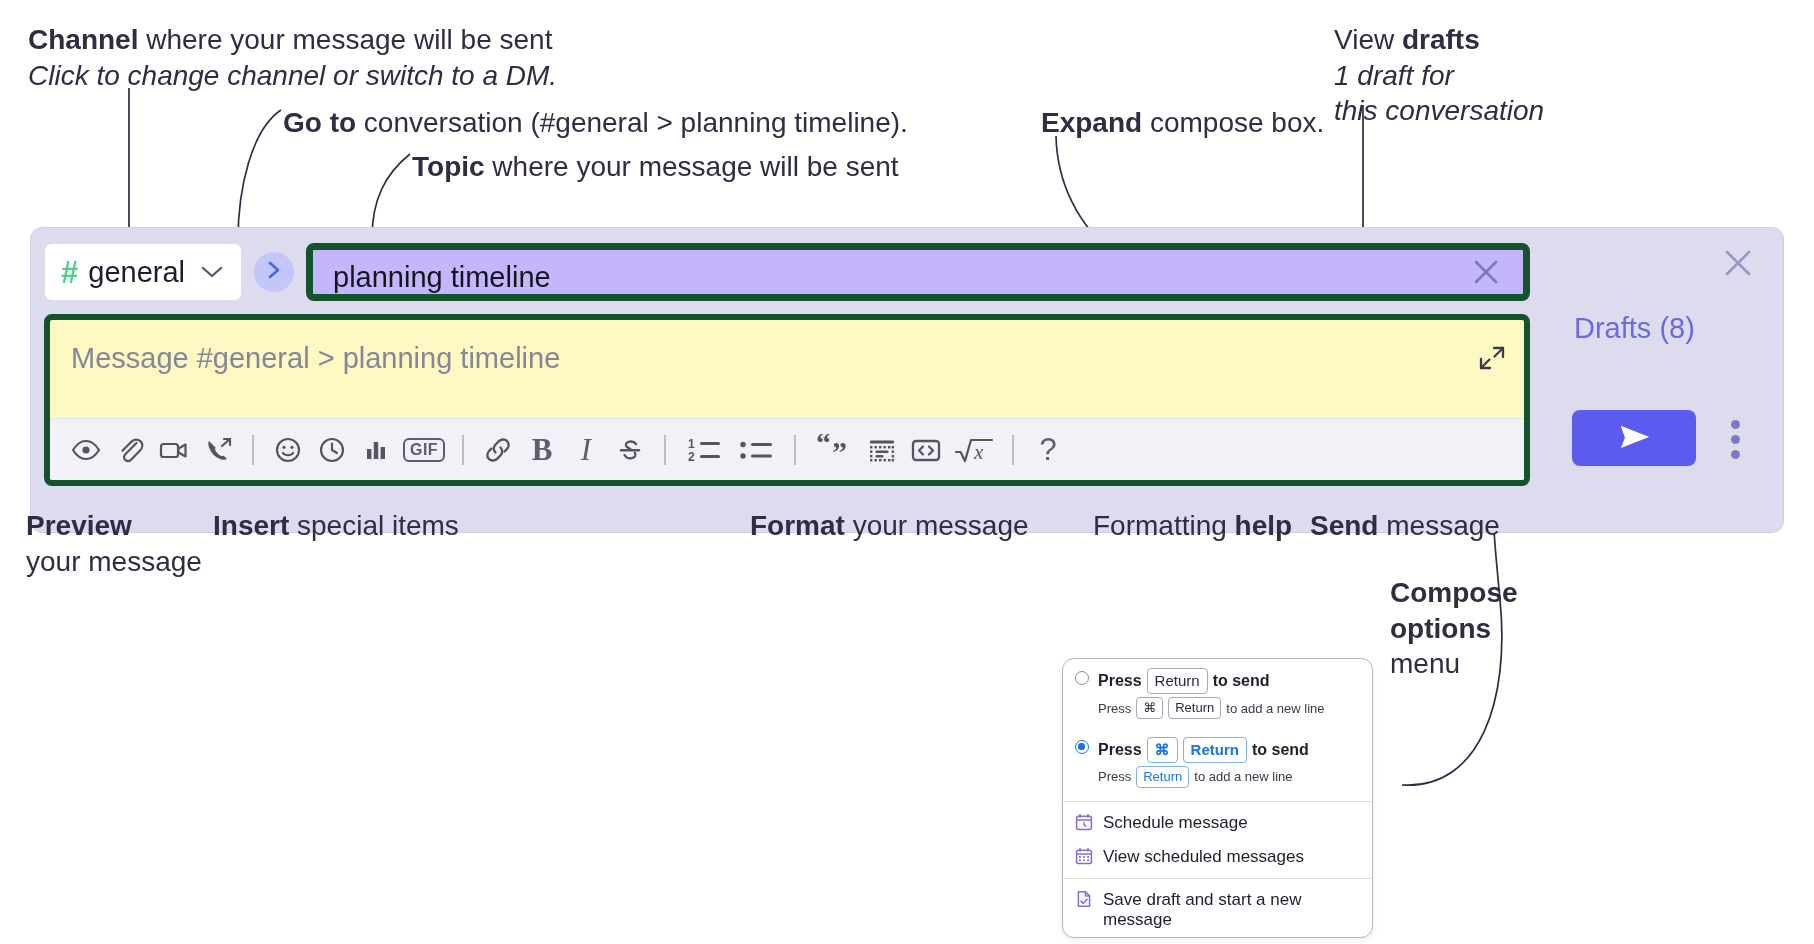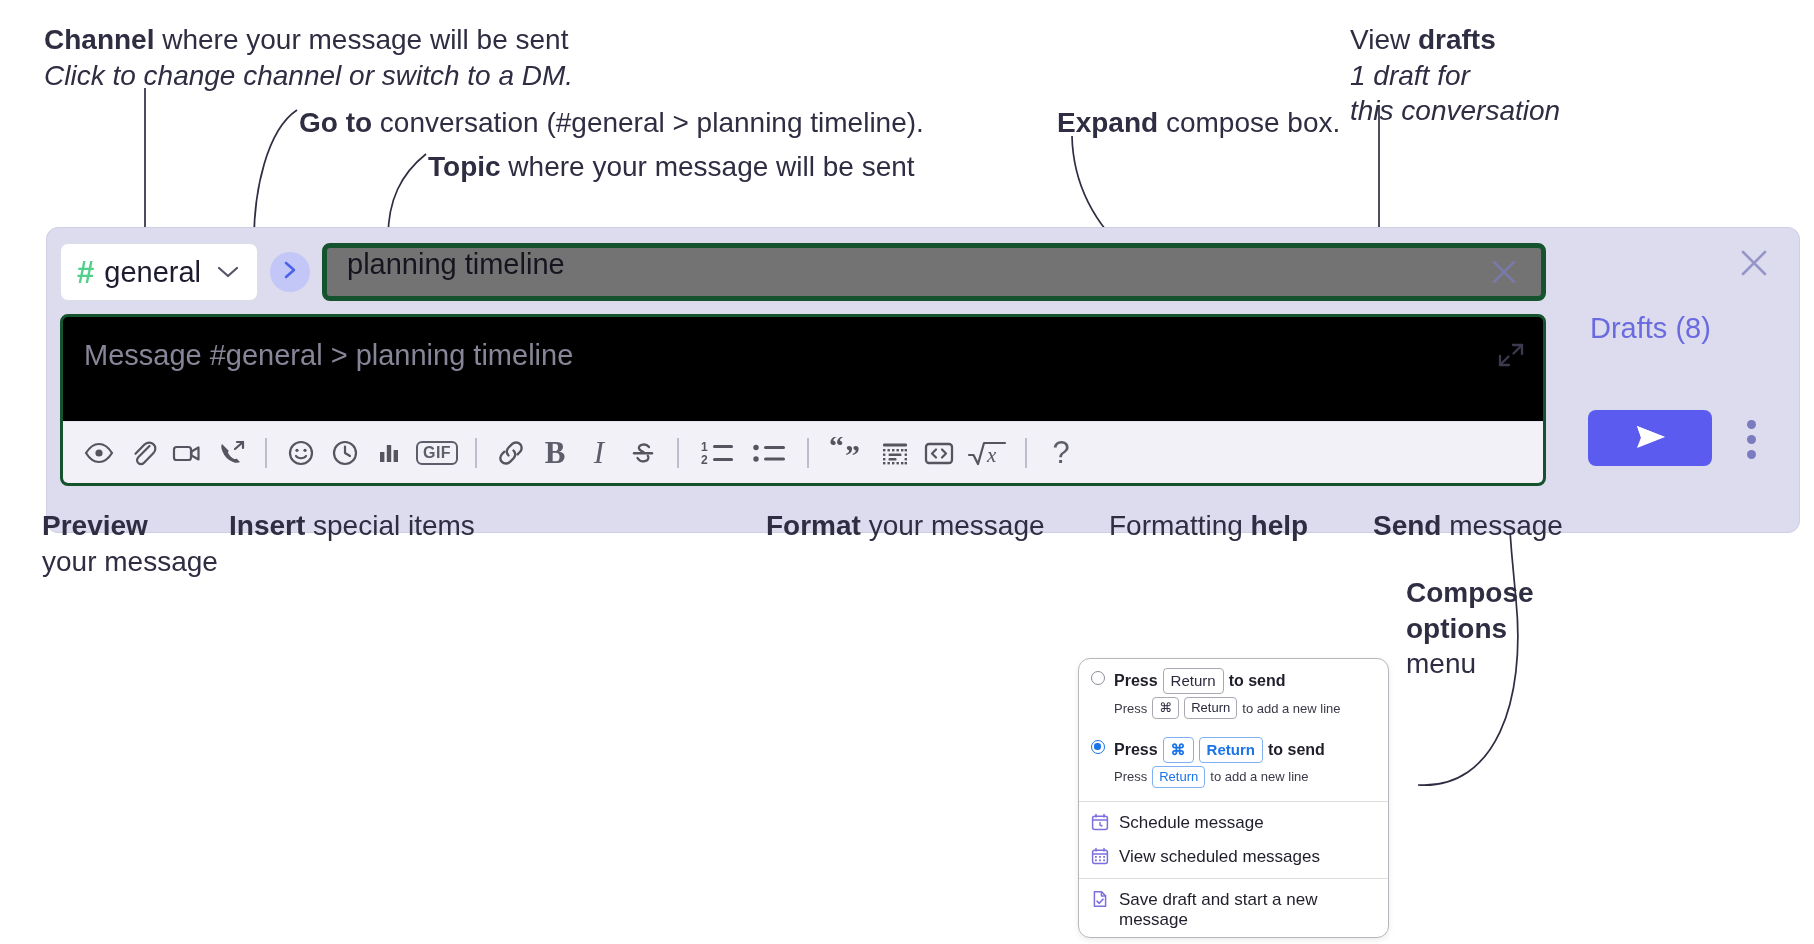--- a/index.html
+++ b/index.html
@@ -5,21 +5,21 @@
 <style>
   html,body{margin:0;padding:0;}
   body{
     width:1814px;height:944px;
     background:#ffffff;
     font-family:"Liberation Sans", sans-serif;
     color:#2b2a3f;
     position:relative;
     overflow:hidden;
   }
-  .stage{position:absolute;left:16px;top:0;width:1752px;height:944px;}
+  .stage{position:absolute;left:0;top:0;width:1752px;height:944px;}
 
   
   .ann{position:absolute;color:#2e2d42;font-size:28px;line-height:1.27;white-space:nowrap;}
   .ann b{font-weight:700;}
   .ann i{font-style:italic;}
 
   
   .lines{position:absolute;left:0;top:0;width:1814px;height:944px;pointer-events:none;}
 
   
@@ -42,30 +42,30 @@
   #channel-select .hash{color:#4fd08b;font-weight:700;font-size:31px;line-height:1;}
   #channel-select .chan-name{font-size:29px;}
   #channel-select .chev{margin-left:6px;display:flex;align-items:center;}
   #goto-button{
     width:40px;height:40px;border-radius:50%;
     background:#c2c7f7;margin:0 12px;
     display:flex;align-items:center;justify-content:center;cursor:pointer;flex:none;
   }
   #topic-field{
     position:relative;flex:1;height:58px;box-sizing:border-box;
-    background:#737373;border:5px solid #14532d;border-radius:8px;
-    display:flex;align-items:flex-start;padding:0 20px;
+    background:#c4b5fd;border:7px solid #14532d;border-radius:8px;
+    display:flex;align-items:flex-end;padding:0 20px;
   }
   #topic-value{font-size:29px;color:#16151f;}
   #topic-clear{position:absolute;right:20px;top:50%;transform:translateY(-50%);cursor:pointer;display:flex;}
 
   
   #message-box{
     margin-top:12px;position:relative;
-    background:#000000;border:3px solid #14532d;border-radius:8px;
+    background:#fef9c3;border:6px solid #14532d;border-radius:8px;
     height:172px;box-sizing:border-box;overflow:hidden;
   }
   #message-placeholder{
     position:absolute;left:21px;top:22px;font-size:29px;color:#868698;
   }
   #expand-button{position:absolute;right:17px;top:23px;cursor:pointer;display:flex;}
 
   
   #toolbar{
     position:absolute;left:0;right:0;bottom:0;height:62px;
@@ -443,21 +443,21 @@
   </div>
 
   <div class="ann" style="left:750px;top:508px;">
     <b>Format</b><span> your message</span>
   </div>
 
   <div class="ann" style="left:1093px;top:508px;">
     <span>Formatting </span><b>help</b>
   </div>
 
-  <div class="ann" style="left:1310px;top:508px;margin-left:47px;">
+  <div class="ann" style="left:1310px;top:508px;">
     <b>Send</b><span> message</span>
   </div>
 
   <div class="ann" style="left:1390px;top:575px;">
     <div><b>Compose</b></div>
     <div><b>options</b></div>
     <div><span>menu</span></div>
   </div>
 
   <div id="compose-menu">

